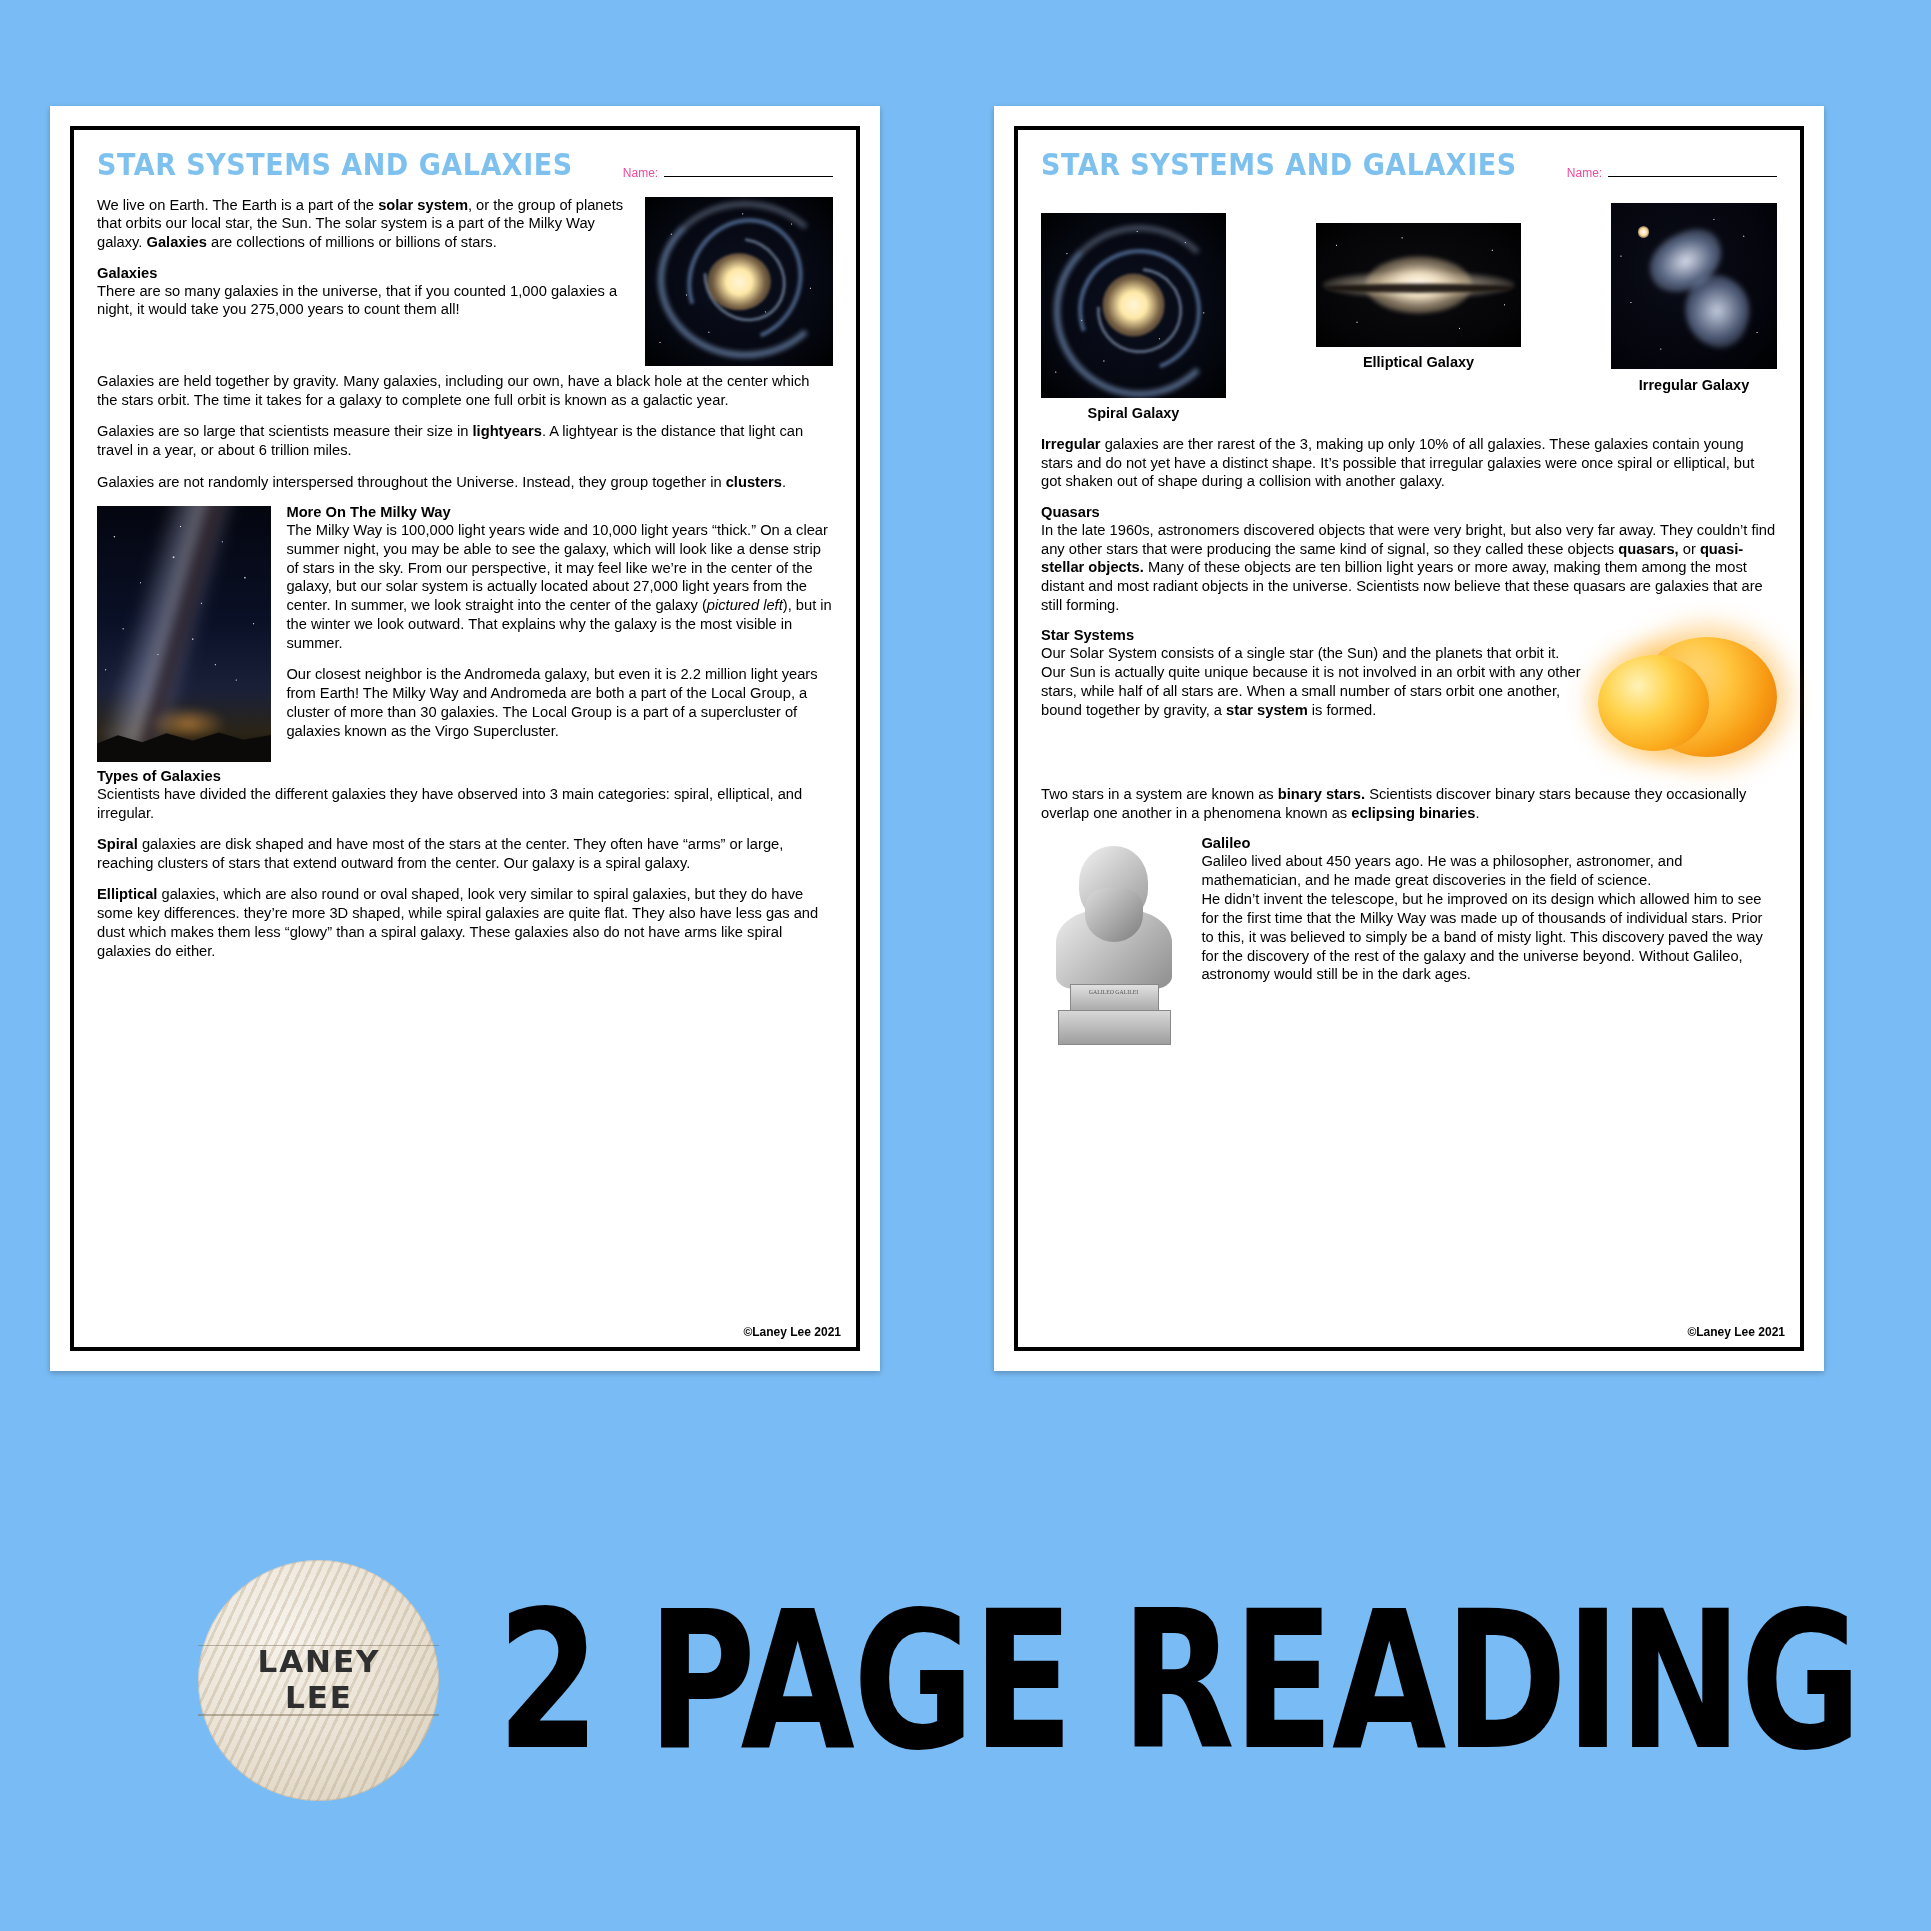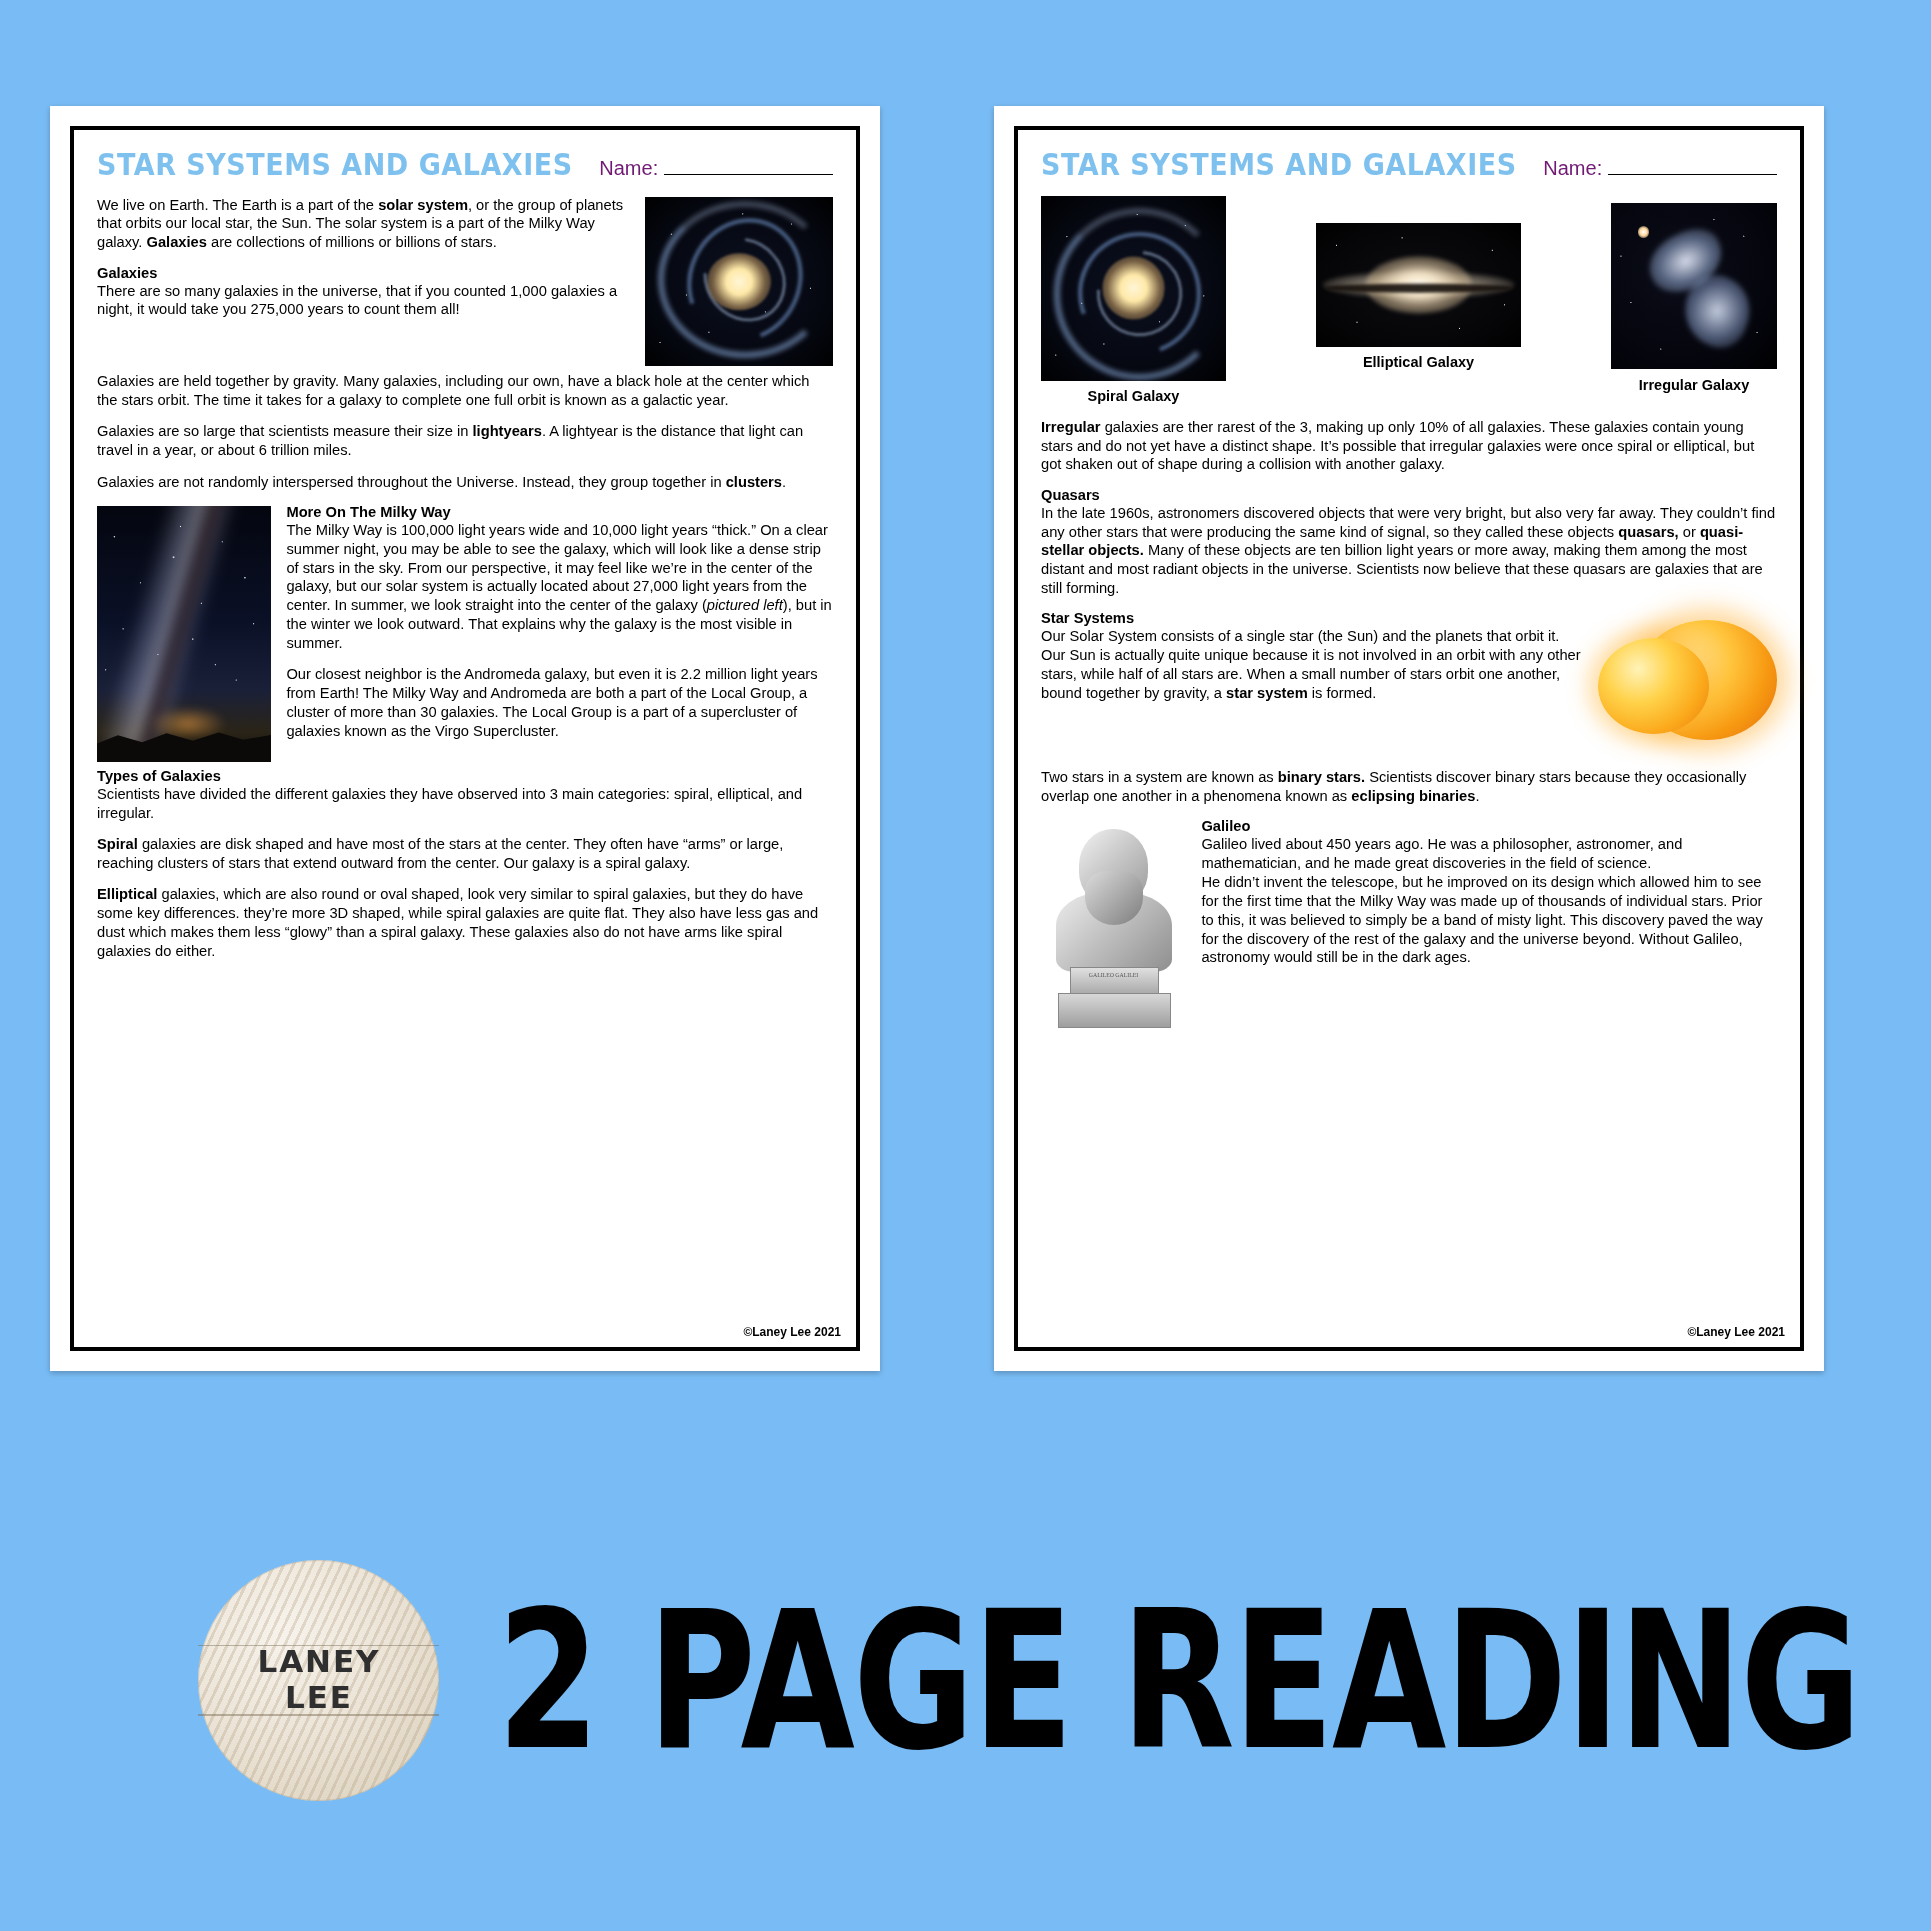--- a/index.html
+++ b/index.html
@@ -47,22 +47,22 @@
     font-family: "DejaVu Sans", sans-serif;
     font-weight: bold;
     font-size: 27px;
     letter-spacing: 0.5px;
     color: #7ec1ef;
     text-transform: uppercase;
     transform: scaleY(1.12);
     transform-origin: left bottom;
   }
   .name-line {
-    font-size: 20px;
-    color: #701a75;
+    font-size: 12px;
+    color: #ec4899;
     white-space: nowrap;
     padding-bottom: 1.9px;
   }
   .name-line .blank {
     display: inline-block;
     width: 169px;
     border-bottom: 1.9px solid #000;
     margin-left: 5.8px;
   }
 
@@ -292,21 +292,21 @@
     margin-top: 7.7px;
   }
 
   
   .trio {
     display: flex;
     justify-content: space-between;
     align-items: flex-start;
     margin-bottom: 13.5px;
   }
-  .trio .cell { display: flex; flex-direction: column; align-items: center; }
+  .trio .cell { display: flex; flex-direction: column; align-items: center; margin-top: 17px; }
 
   .copyright {
     position: absolute;
     right: 15px;
     bottom: 7.7px;
     font-size: 12px;
     font-weight: bold;
     color: #000;
   }
 

